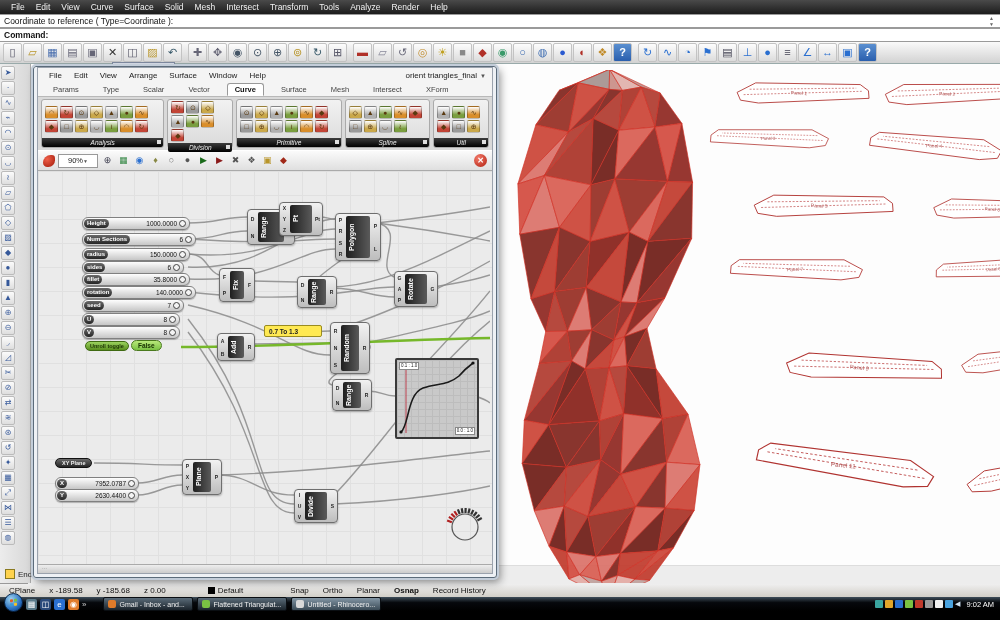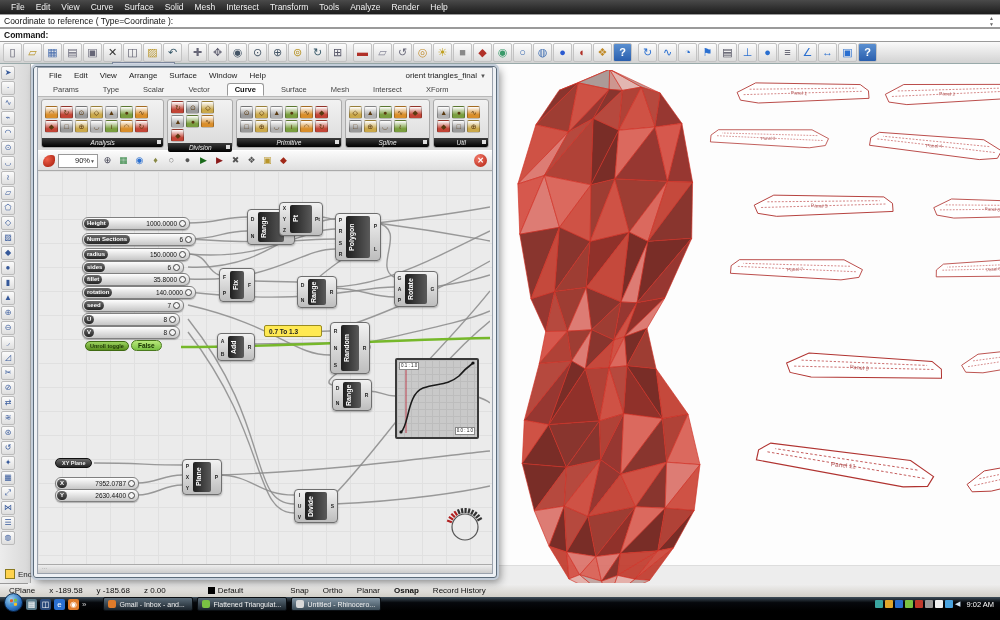--- a/index.html
+++ b/index.html
@@ -63,21 +63,21 @@
   .ghi{width:11px;height:11px;border-radius:2px;border:1px solid rgba(0,0,0,.25);font-size:7px;
     line-height:11px;text-align:center;color:#fff;overflow:hidden;}
   .ghfoot{height:9px;background:linear-gradient(#3c3c3c,#000);color:#eee;font-size:6.5px;
     font-style:italic;text-align:center;line-height:9px;border-radius:0 0 2px 2px;position:relative;}
   .ghfoot i{position:absolute;right:2px;top:2px;width:4px;height:4px;background:#ddd;font-style:normal;}
   #gh-cvbar{height:19px;background:linear-gradient(#fbfbfb,#dfdfdf);border-top:1px solid #fff;
     border-bottom:1px solid #aaa;display:flex;align-items:center;gap:3px;padding:0 5px;}
   #sketch-ic{width:12px;height:12px;background:radial-gradient(circle at 35% 35%,#f0604a,#a01808);
     border-radius:70% 30% 60% 40%;}
   #zoombox{width:34px;height:12px;background:#fff;border:1px solid #999;font-size:7.5px;
-    display:flex;align-items:center;justify-content:flex-end;padding:0 2px;color:#222;}
+    display:flex;align-items:center;justify-content:center;padding:0 2px;color:#222;}
   #zoombox .arr{font-size:5px;color:#555;}
   .cvi{width:13px;height:13px;border-radius:2px;font-size:9px;line-height:13px;text-align:center;overflow:hidden;}
   #gh-close{margin-left:auto;width:13px;height:13px;border-radius:50%;
     background:radial-gradient(circle at 35% 30%,#f37a6a,#b01e0e);color:#fff;font-size:8px;
     line-height:13px;text-align:center;font-weight:bold;}
   #gh-canvas{flex:1;position:relative;background:#ebebeb;overflow:hidden;
     background-image:linear-gradient(#e0e0e0 1px,transparent 1px),linear-gradient(90deg,#e0e0e0 1px,transparent 1px);
     background-size:24px 24px;}
   #gh-status{height:8px;background:linear-gradient(#eee,#ccc);border-top:1px solid #aaa;font-size:5px;color:#777;padding:0 4px;}
   #wires{position:absolute;left:0;top:0;}

